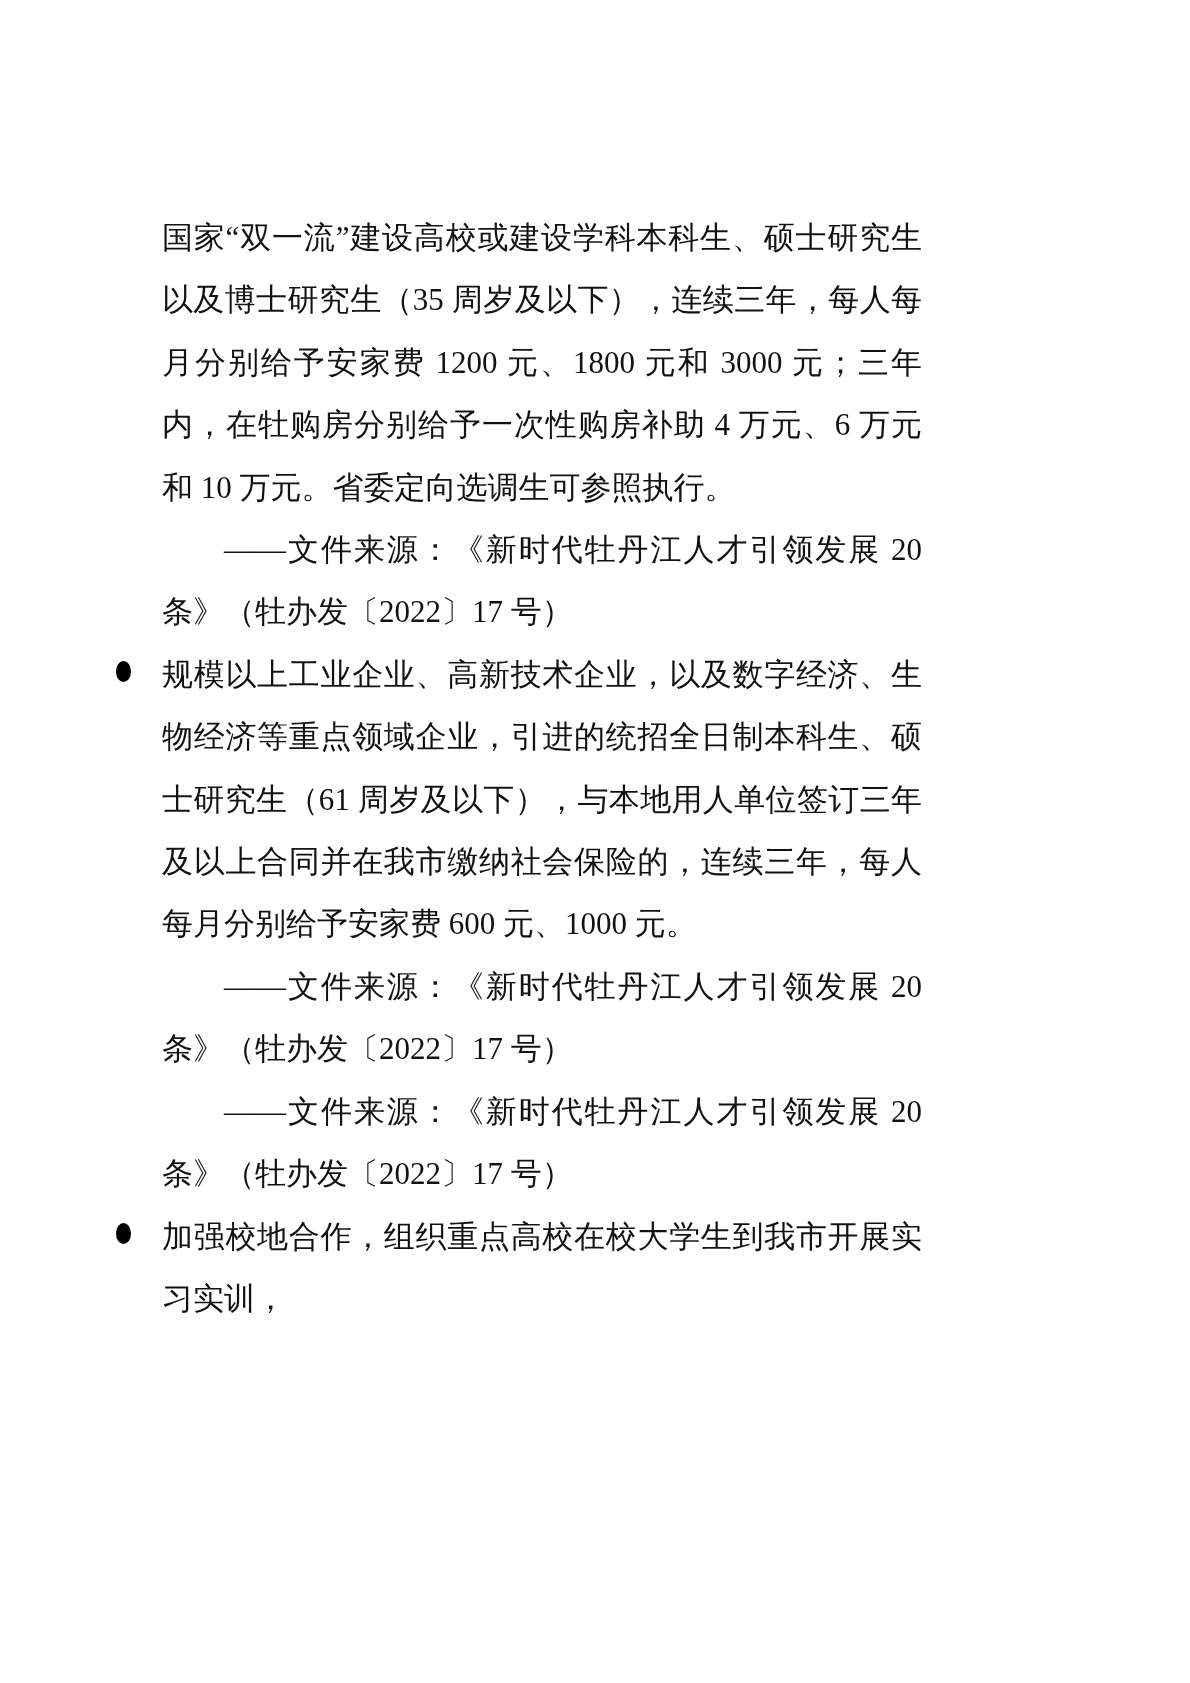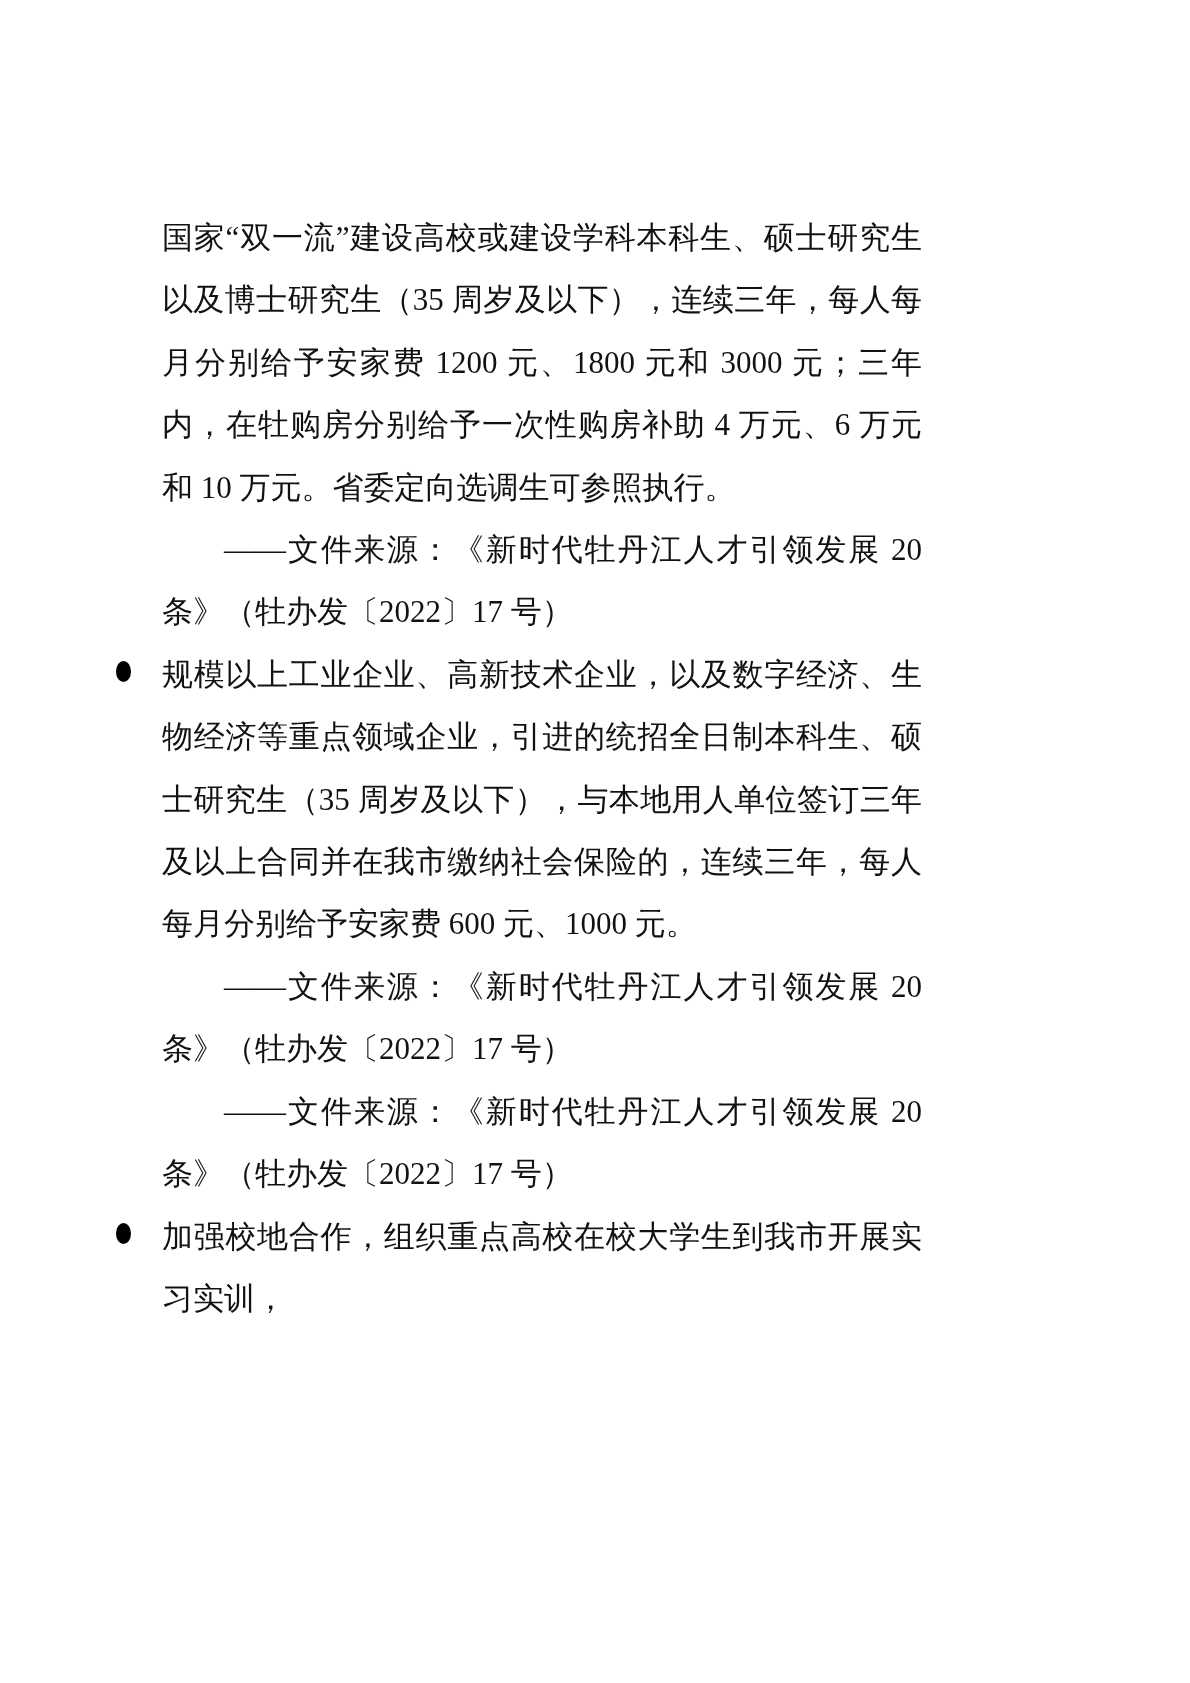--- a/index.html
+++ b/index.html
@@ -47,21 +47,21 @@
 </head>
 <body>
 
 <div class="page">
   <div class="doc-body">
 
     <p class="block"><span>国家“双一流”建设高校或建设学科本科生、硕士研究生以及博士研究生（35 周岁及以下），连续三年，每人每月分别给予安家费 1200 元、1800 元和 3000 元；三年内，在牡购房分别给予一次性购房补助 4 万元、6 万元和 10 万元。省委定向选调生可参照执行。</span></p>
 
     <p class="block source"><span>——文件来源：《新时代牡丹江人才引领发展 20 条》（牡办发〔2022〕17 号）</span></p>
 
-    <p class="block bullet"><span class="bullet-marker"></span><span>规模以上工业企业、高新技术企业，以及数字经济、生物经济等重点领域企业，引进的统招全日制本科生、硕士研究生（35 周岁及以下），与本地用人单位签订三年及以上合同并在我市缴纳社会保险的，连续三年，每人每月分别给予安家费 600 元、1000 元。</span></p>
+    <p class="block bullet"><span class="bullet-marker"></span><span>规模以上工业企业、高新技术企业，以及数字经济、生物经济等重点领域企业，引进的统招全日制本科生、硕士研究生（61 周岁及以下），与本地用人单位签订三年及以上合同并在我市缴纳社会保险的，连续三年，每人每月分别给予安家费 600 元、1000 元。</span></p>
 
     <p class="block source"><span>——文件来源：《新时代牡丹江人才引领发展 20 条》（牡办发〔2022〕17 号）</span></p>
 
 
     <p class="block source"><span>——文件来源：《新时代牡丹江人才引领发展 20 条》（牡办发〔2022〕17 号）</span></p>
 
     <p class="block bullet"><span class="bullet-marker"></span><span>加强校地合作，组织重点高校在校大学生到我市开展实习实训，</span></p>
 
   </div>
 </div>

